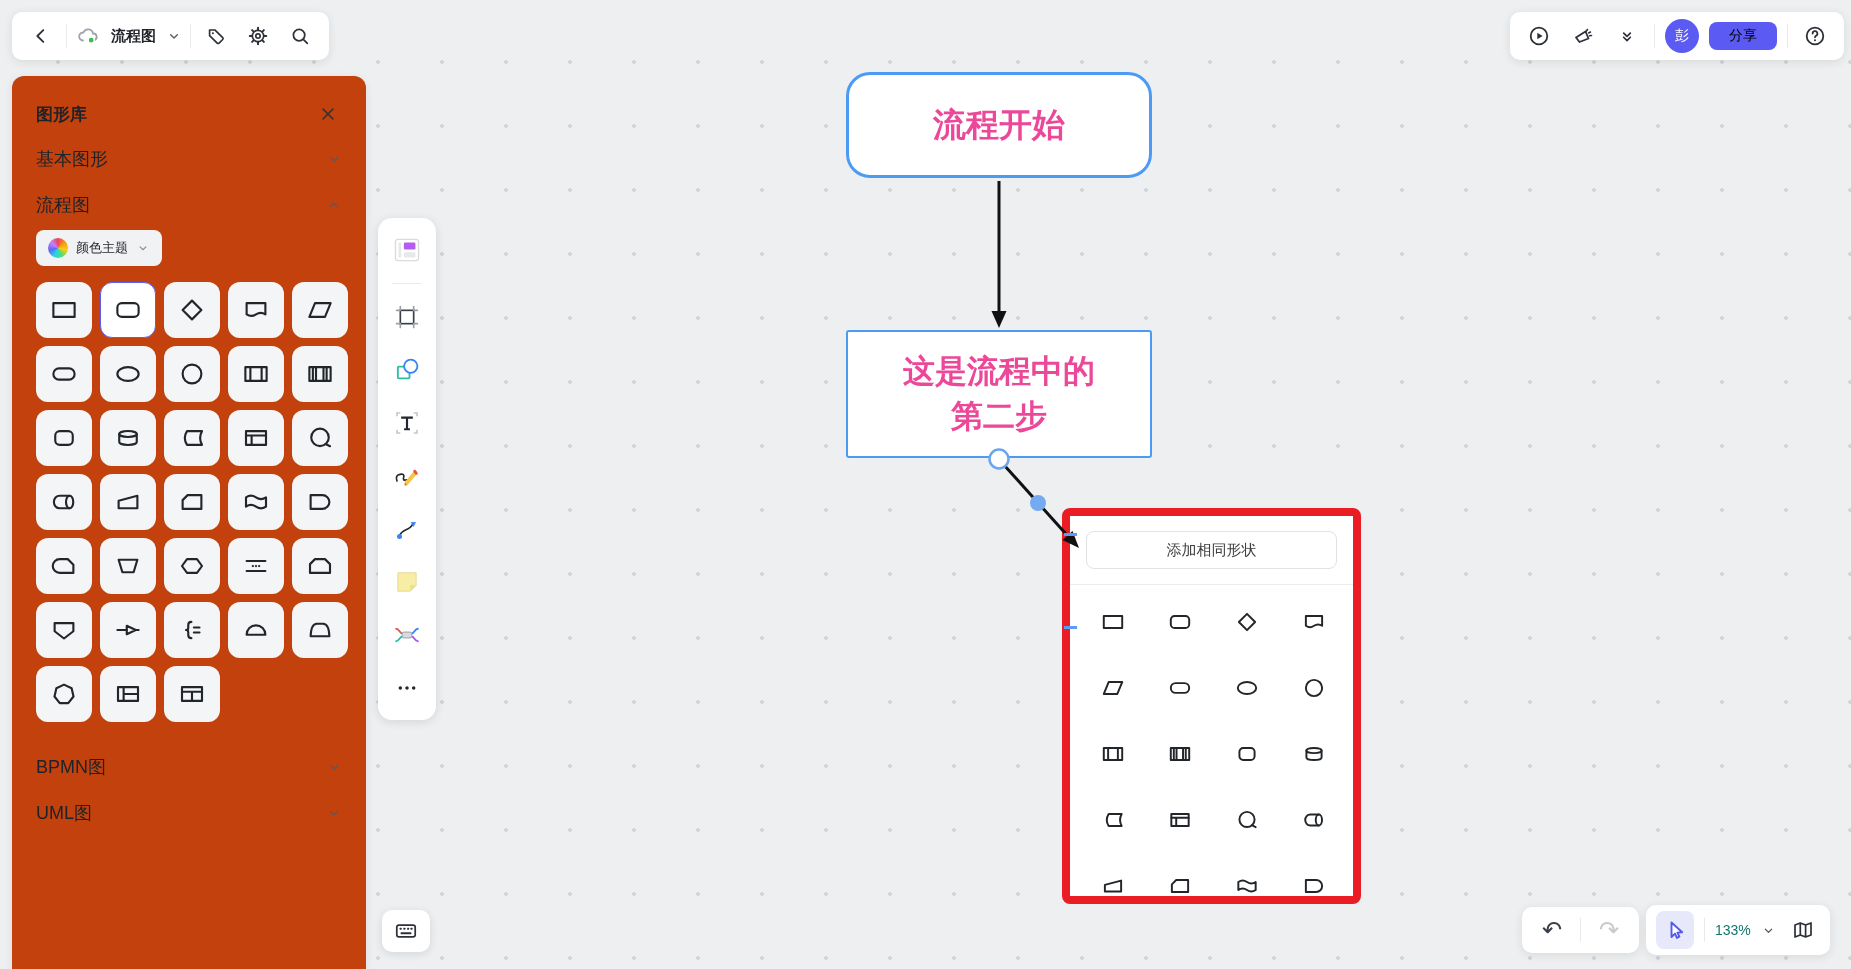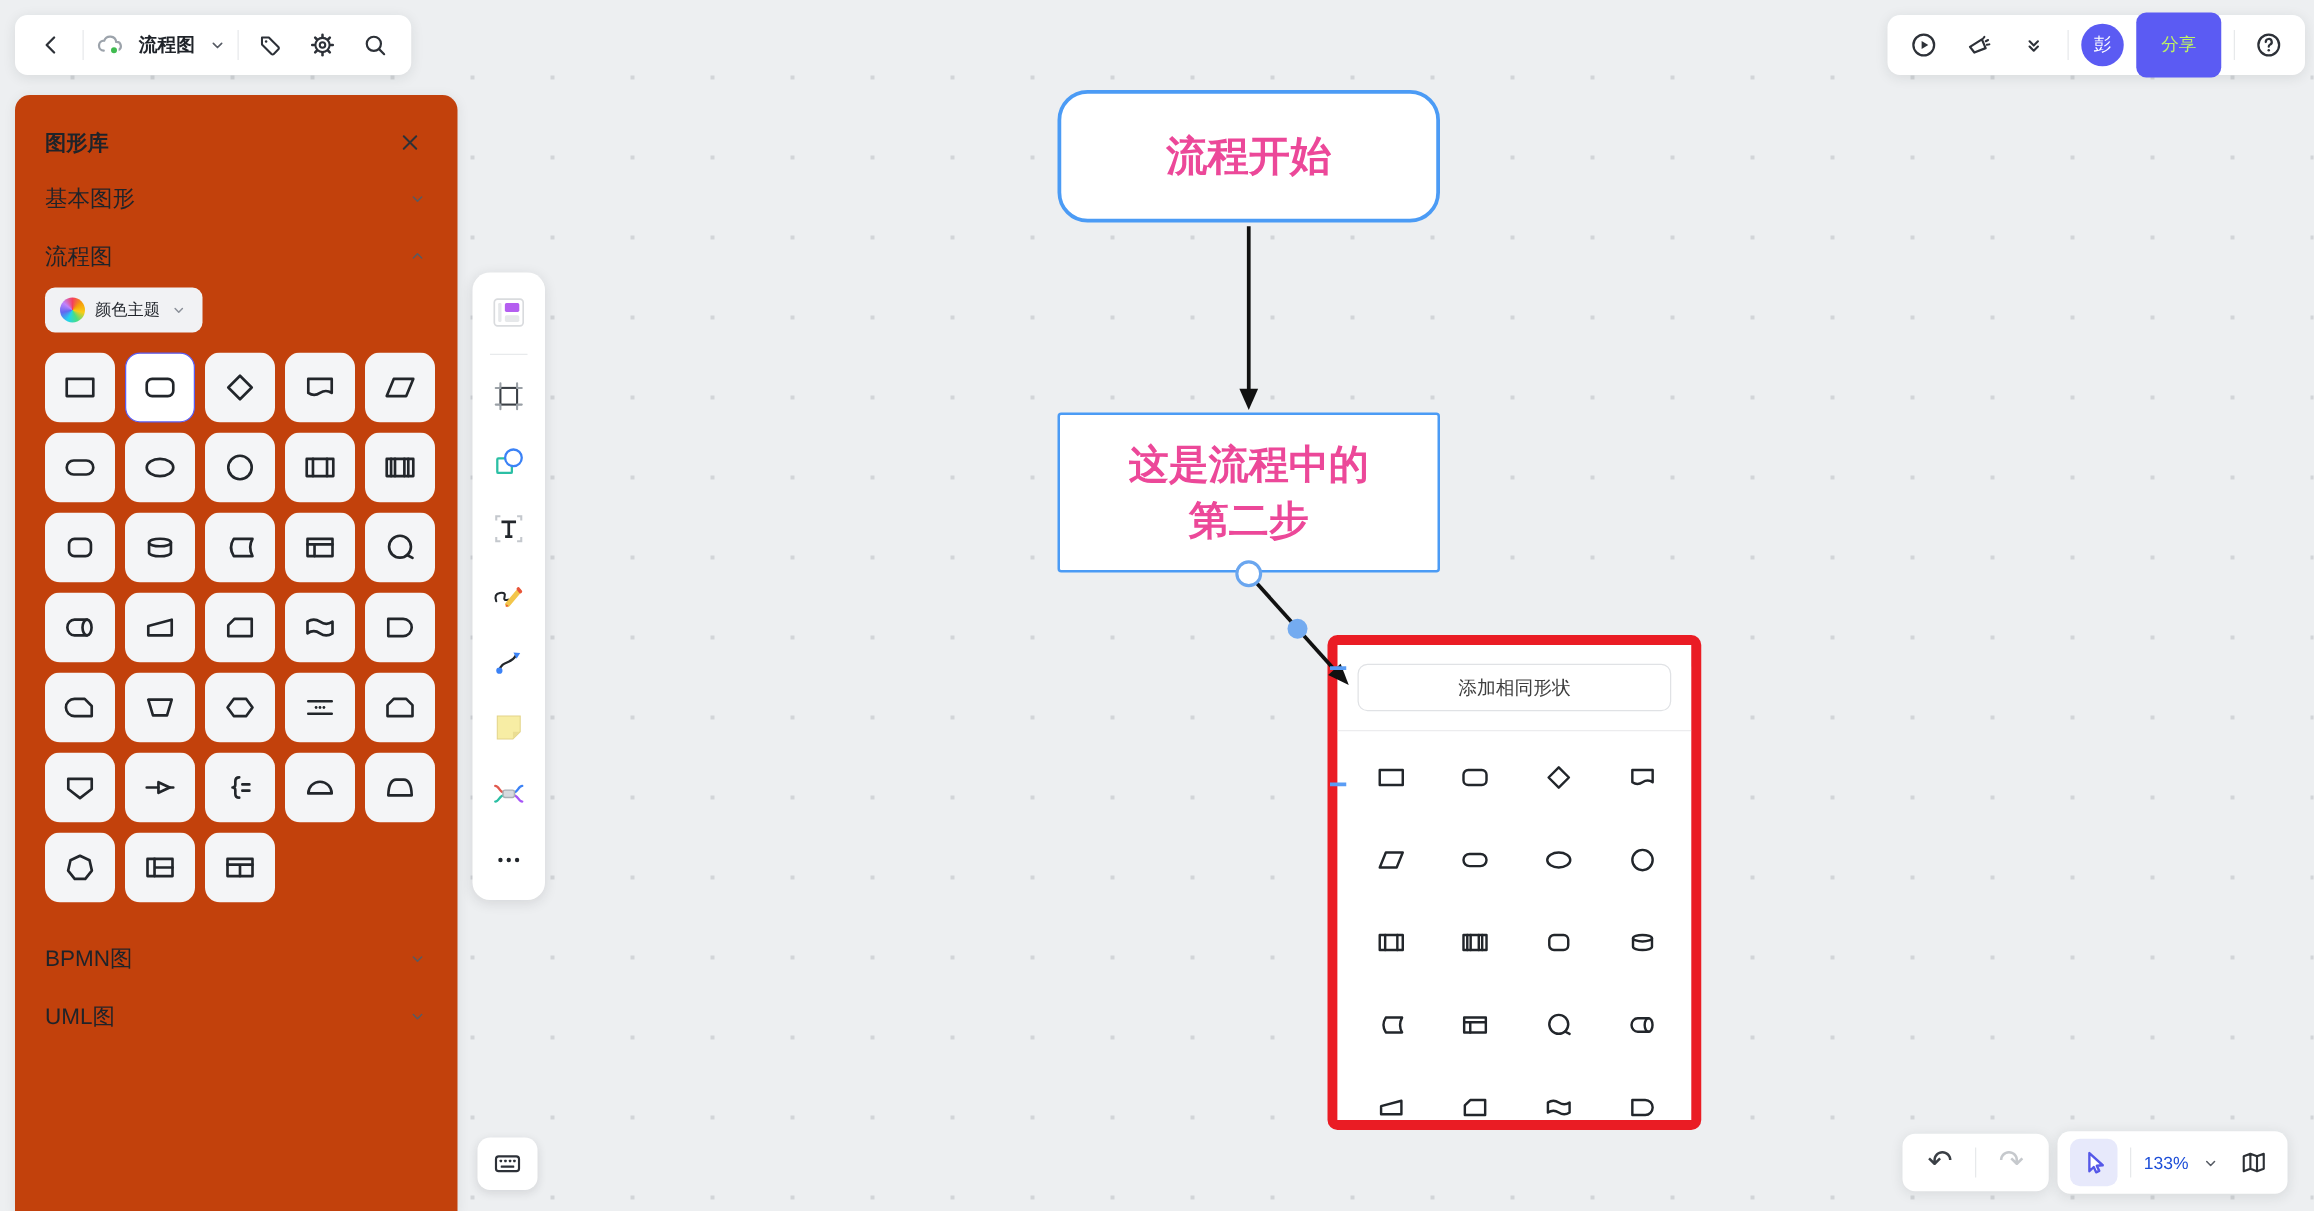--- a/index.html
+++ b/index.html
@@ -14,22 +14,22 @@
 
   
   .bar { position:absolute; background:#fff; border-radius:10px;
     box-shadow:0 2px 10px rgba(31,35,41,.10); display:flex; align-items:center; }
   .tb-left { left:12px; top:12px; height:48px; padding:0 12px; gap:8px; }
   .tb-right { right:7px; top:12px; height:48px; padding:0 12px; gap:10px; }
   .tb-btn { width:34px; height:34px; border:none; background:transparent; border-radius:8px;
     display:flex; align-items:center; justify-content:center; cursor:pointer; }
   .v-div { width:1px; height:24px; background:#e7e9eb; }
   .doc-title { font-size:15px; font-weight:600; margin:0 2px 0 4px; }
-  .share-btn { background:#5b5bf3; color:#bef264; border:none; border-radius:8px;
-    height:52px; padding:0 20px; font-size:14px; cursor:pointer; }
+  .share-btn { background:#5b5bf3; color:#000000; border:none; border-radius:8px;
+    height:28px; padding:0 20px; font-size:14px; cursor:pointer; }
   .avatar { width:34px; height:34px; border-radius:50%; background:#5b5bf3; color:#fff;
     font-size:14px; display:flex; align-items:center; justify-content:center; cursor:pointer; }
 
   
   .panel { position:absolute; left:12px; top:76px; width:354px; bottom:0;
     background:#c2410c; border-radius:12px 12px 0 0; box-shadow:0 2px 10px rgba(31,35,41,.08);
     padding:24px 24px 0 24px; }
   .panel-head { display:flex; align-items:center; justify-content:space-between; }
   .panel-title { font-size:17px; font-weight:600; }
   .sec-row { display:flex; align-items:center; justify-content:space-between;
@@ -84,21 +84,21 @@
     justify-content:center; cursor:pointer; }
   .popup-grid svg { width:26px; height:26px; stroke:#22262b; stroke-width:1.8; fill:none;
     stroke-linejoin:round; stroke-linecap:round; }
   .blue-dash { position:absolute; width:13px; height:3px; background:#5a9df5; z-index:8; }
 
   
   .undo-group { left:1522px; top:907px; height:46px; padding:0 6px; gap:4px; position:absolute; }
   .zoom-group { left:1646px; top:905px; height:50px; padding:0 10px; gap:10px; position:absolute; }
   .cursor-btn { width:38px; height:38px; background:#e7e9fb; border:none; border-radius:8px;
     display:flex; align-items:center; justify-content:center; cursor:pointer; }
-  .zoom-text { font-size:14px; color:#1d4ed8; }
+  .zoom-text { font-size:14px; color:#0f766e; }
   .unic { font-size:24px; line-height:1; }
 </style>
 </head>
 <body>
 
 <div class="canvas"></div>
 
 <div class="node node-start">
   <span>流程开始</span>
 </div>

